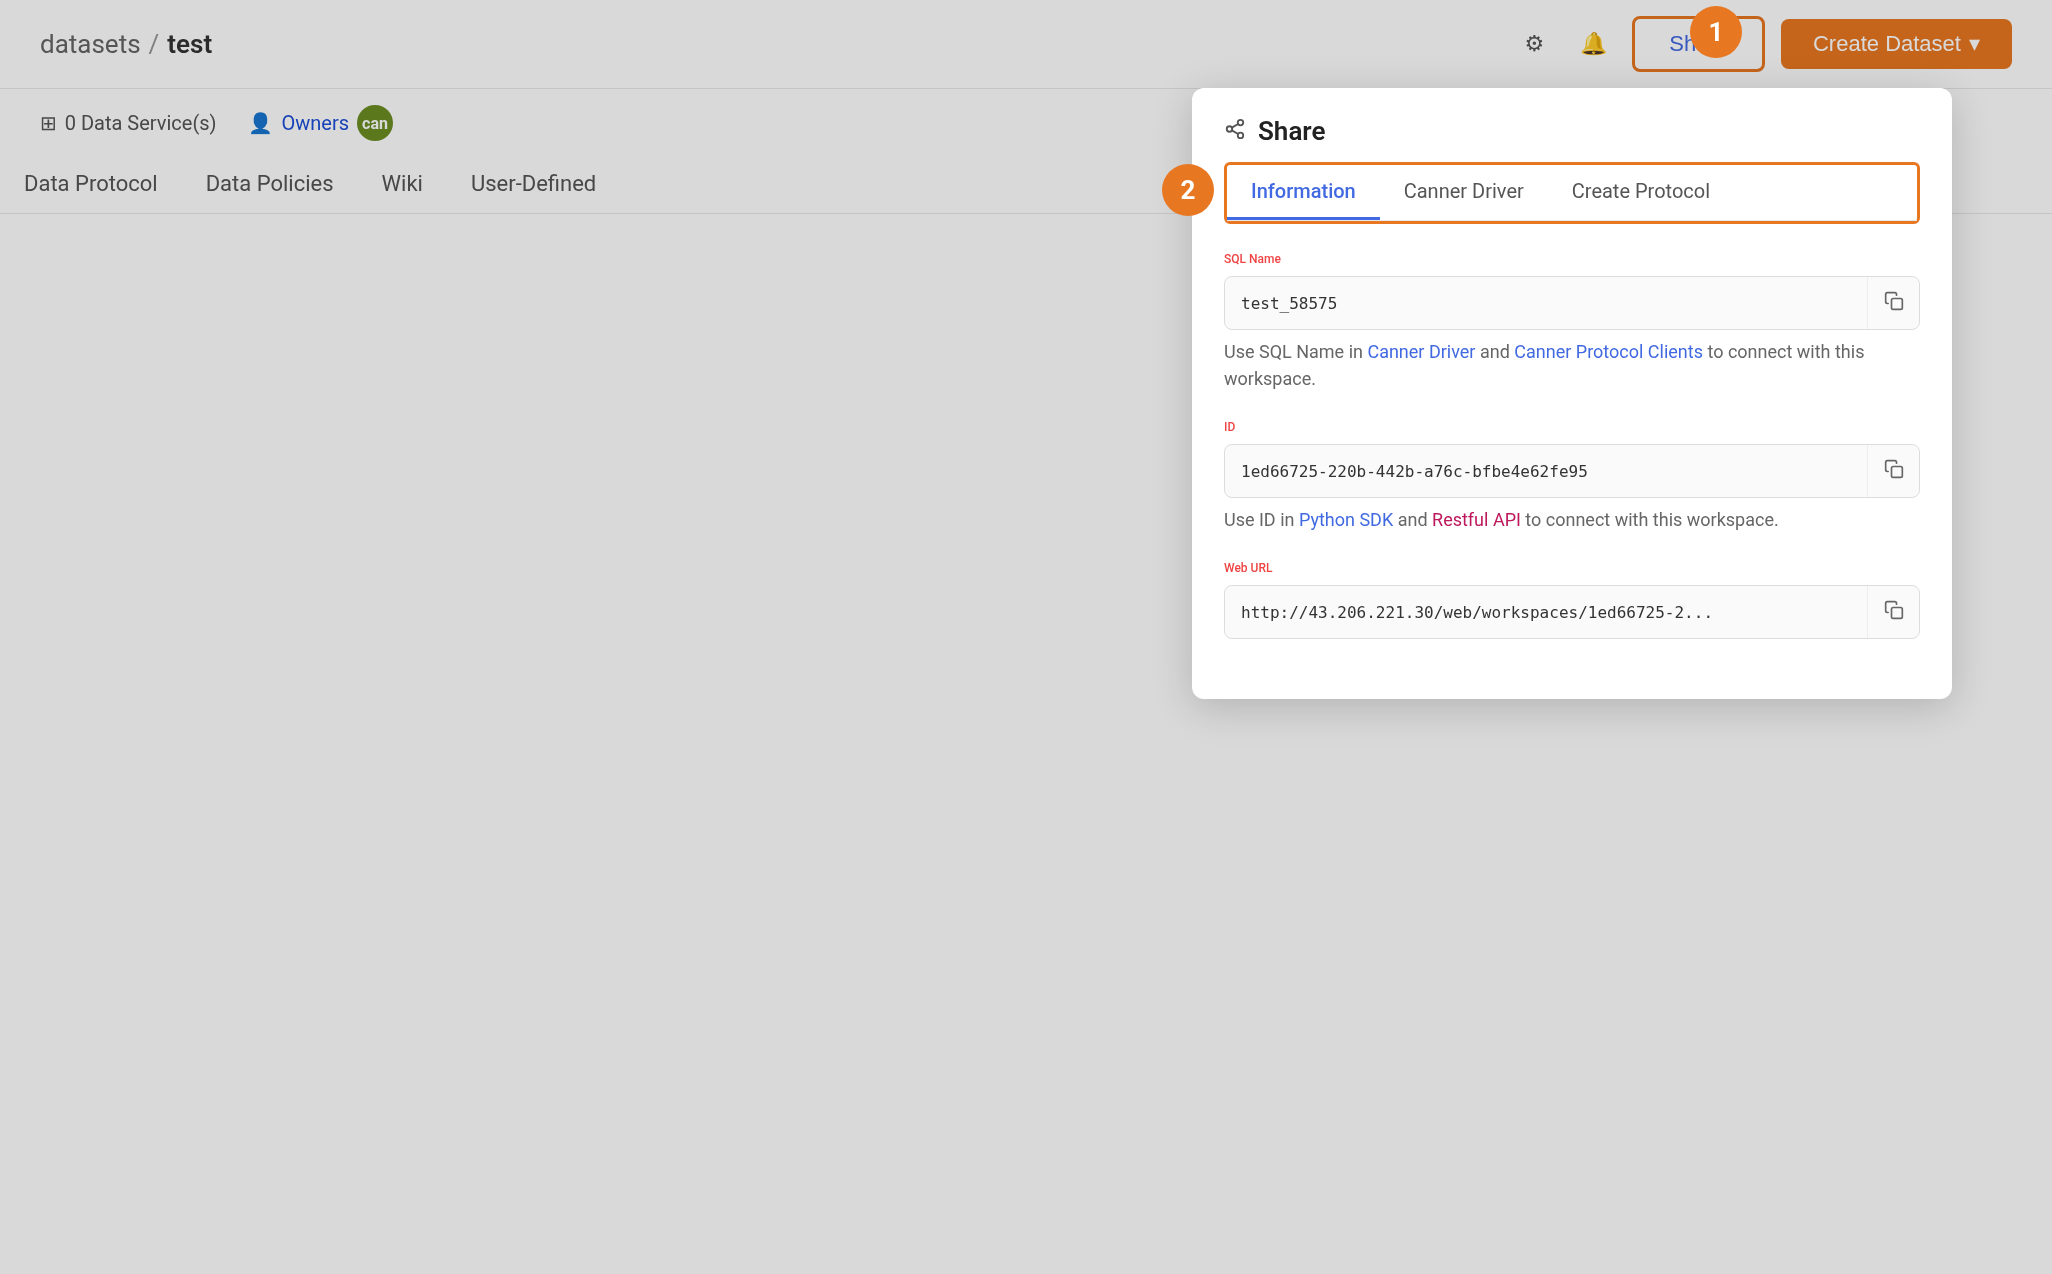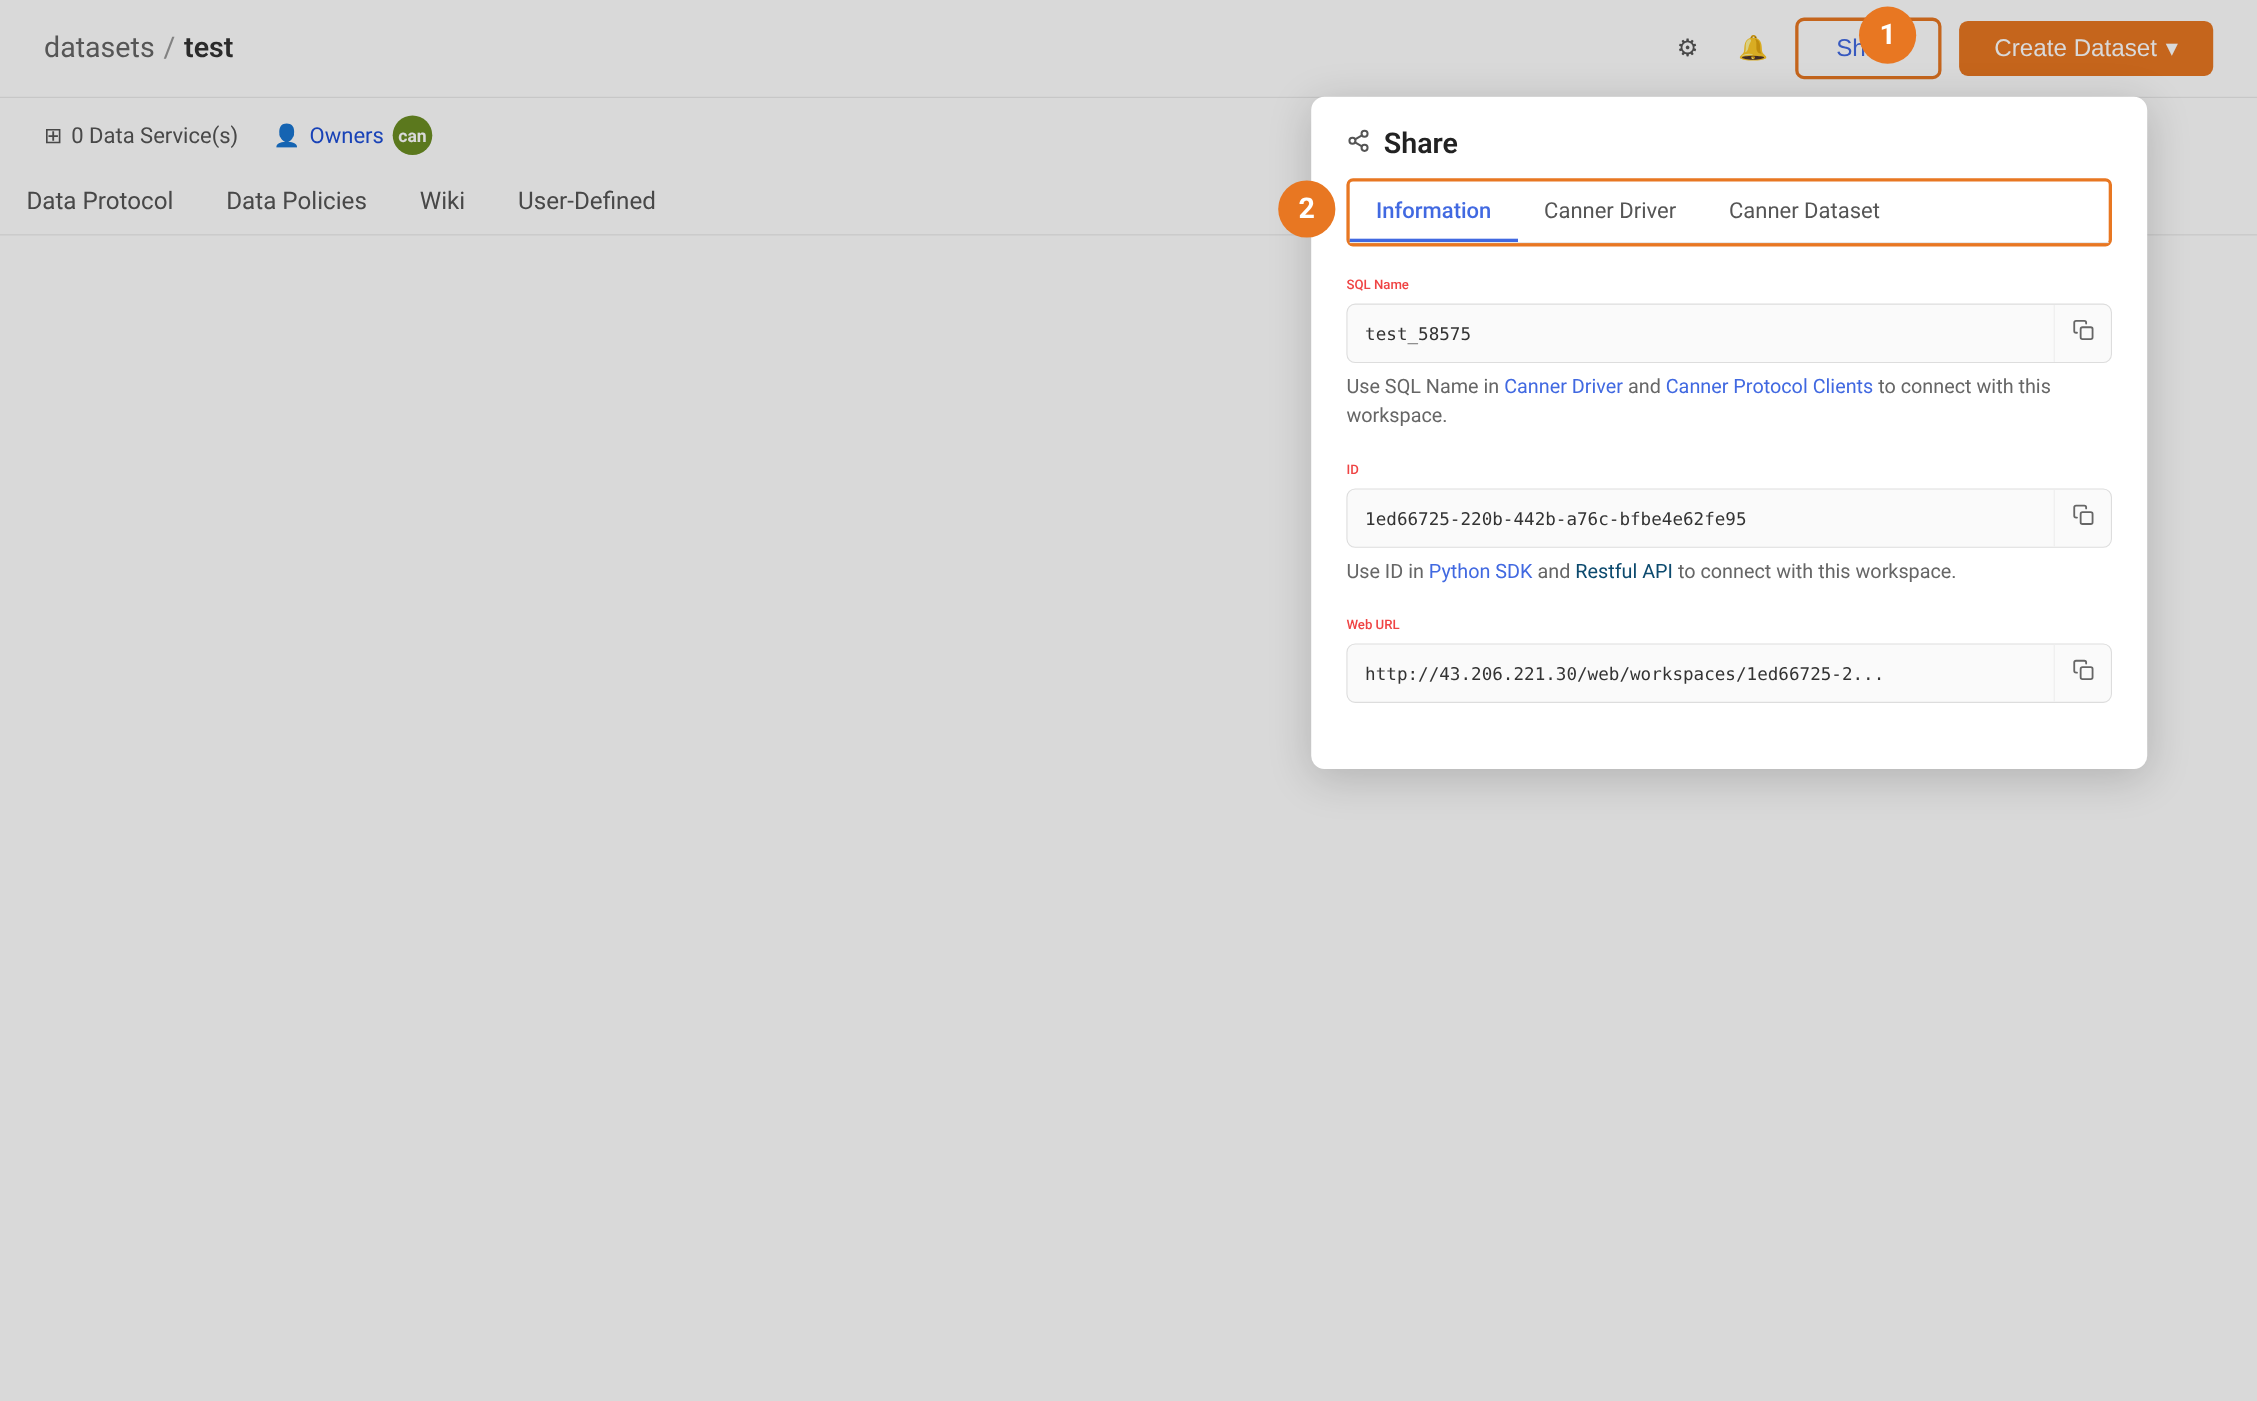--- a/index.html
+++ b/index.html
@@ -287,21 +287,21 @@
       margin-top: 8px;
       line-height: 1.5;
     }
 
     .link-blue {
       color: #4169e1;
       text-decoration: none;
     }
 
     .link-orange {
-      color: #0c4a6e;
+      color: #be185d;
       text-decoration: none;
     }
 
     .content-tabs {
       display: flex;
       border-bottom: 1px solid #e8e8e8;
       margin-bottom: 20px;
     }
 
     .content-tab {
@@ -381,21 +381,21 @@
       </span>
       <span class="share-title">Share</span>
     </div>
 
     <div class="share-tabs-wrapper">
       <div class="step-badge-2">2</div>
       <div class="share-tabs-border">
         <div class="share-tabs">
           <div class="share-tab active">Information</div>
           <div class="share-tab">Canner Driver</div>
-          <div class="share-tab">Canner Dataset</div>
+          <div class="share-tab">Create Protocol</div>
         </div>
       </div>
     </div>
 
     <div class="share-panel-content">
 
       <div class="field-group">
         <div class="field-label">SQL Name</div>
         <div class="input-row">
           <span class="input-value">test_58575</span>

